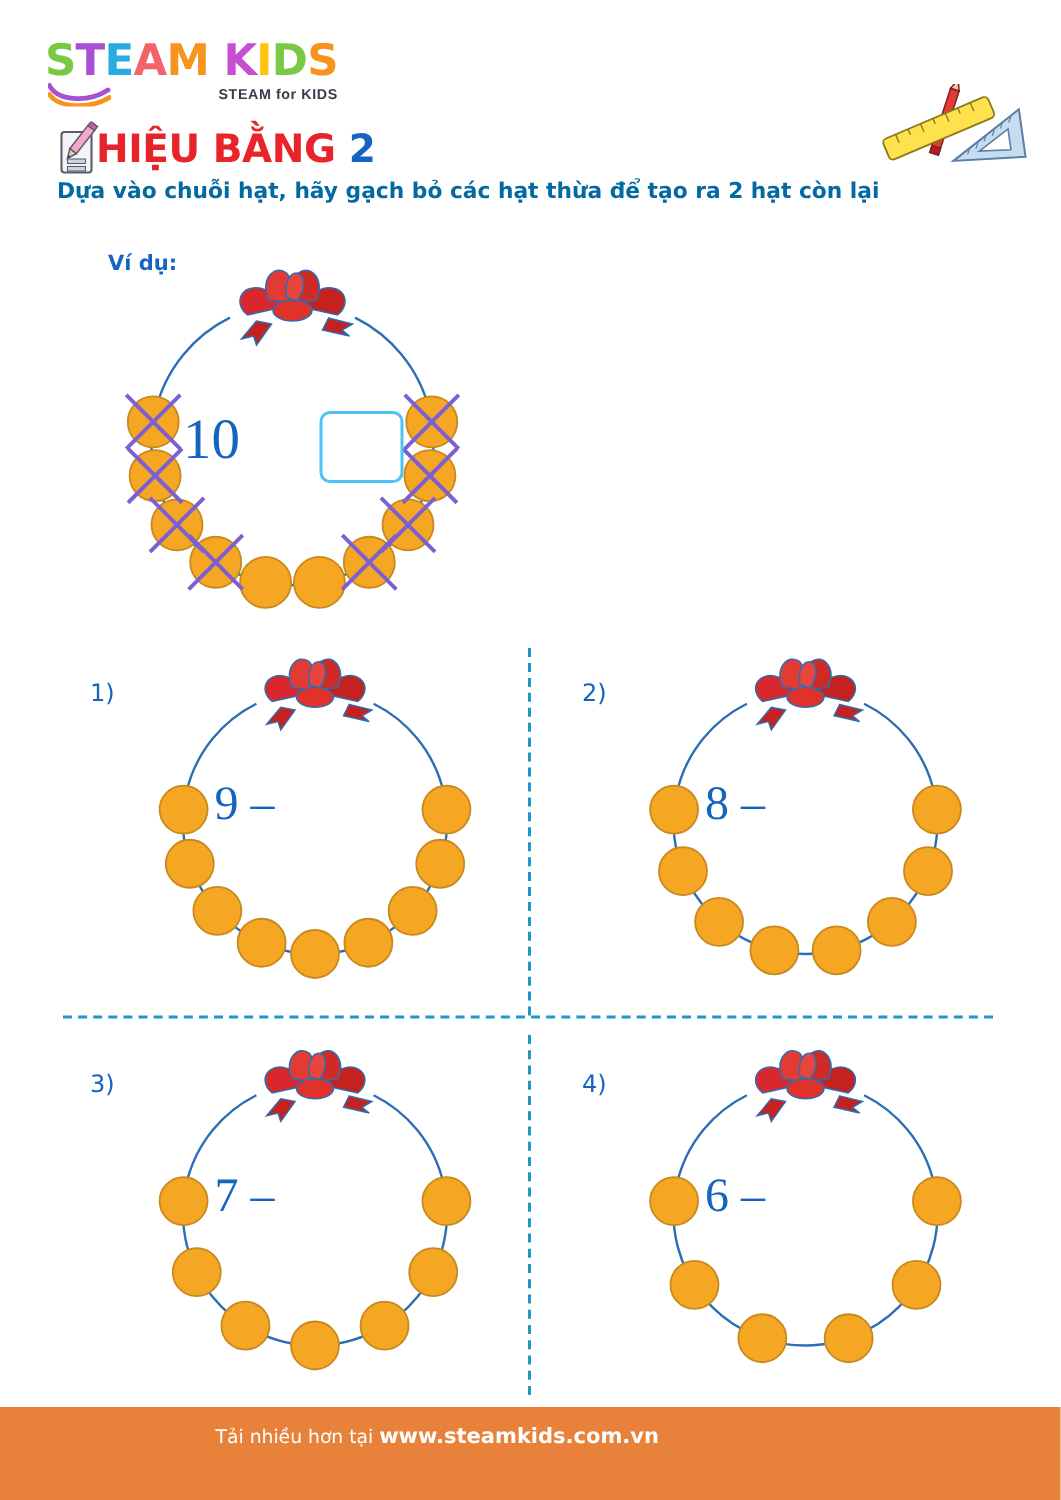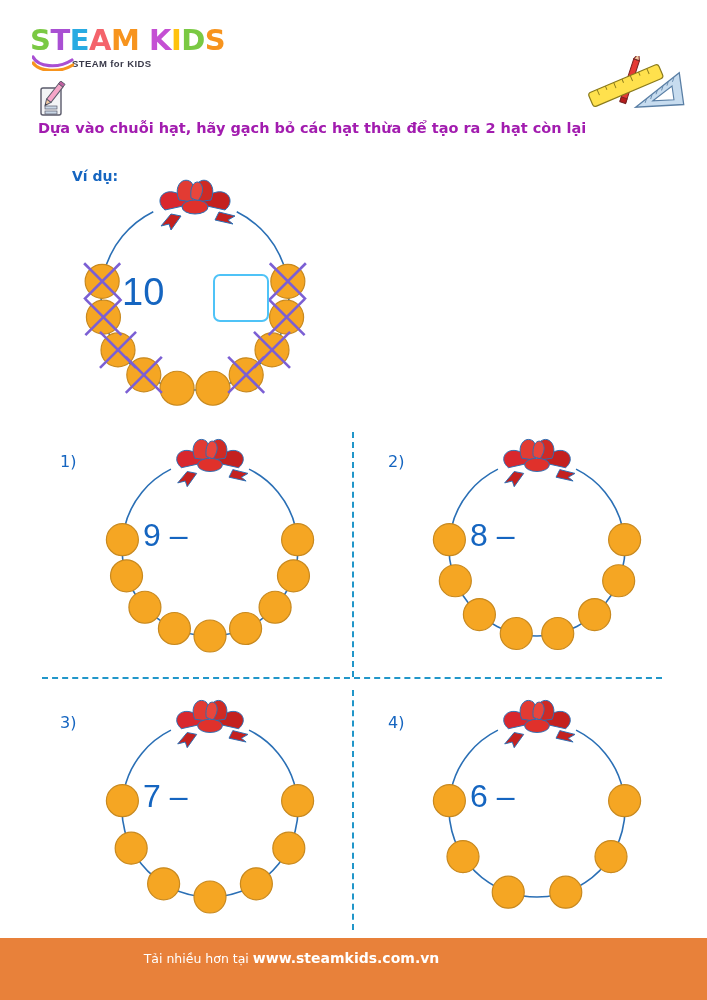--- a/index.html
+++ b/index.html
@@ -10,45 +10,45 @@
     overflow:hidden;
     position:relative;
   }
   .page{position:relative;width:707px;height:1000px;box-sizing:border-box;}
 
   
   .header{position:absolute;left:0;top:0;width:707px;height:70px;}
   .logo{position:absolute;left:30px;top:26px;}
   .logo-word{font-size:29px;font-weight:bold;letter-spacing:-0.5px;line-height:1;font-family:"DejaVu Sans",sans-serif;}
   .logo-word span{display:inline-block;}
-  .logo-sub{font-size:9.5px;font-weight:bold;color:#3a3a4a;letter-spacing:0.4px;margin-left:42px;margin-top:3px;font-family:"Liberation Sans",sans-serif;}
+  .logo-sub{font-size:9.5px;font-weight:bold;color:#3a3a4a;letter-spacing:0.4px;margin-left:60px;margin-top:3px;font-family:"Liberation Sans",sans-serif;text-align:right;}
   .logo-swoosh{position:absolute;left:2px;top:29px;width:42px;height:16px;}
 
   .namedate{position:absolute;left:252px;top:32px;width:440px;height:26px;}
   .nd-label{font-size:16px;color:#1a1a1a;font-family:"Liberation Sans",sans-serif;}
   .nd-line{display:inline-block;border-bottom:1.5px dotted #555;vertical-align:bottom;height:13px;}
   .name-line{width:252px;}
   .date-line{width:96px;}
 
   .tools{position:absolute;left:578px;top:56px;width:110px;height:62px;}
 
   
   .title-row{position:absolute;left:32px;top:82px;height:36px;display:flex;align-items:center;}
   .title-icon{width:38px;height:38px;margin-right:-6px;position:relative;z-index:2;}
   .title-text{font-size:26px;font-weight:bold;color:#E8242A;font-family:"DejaVu Sans",sans-serif;letter-spacing:-0.3px;line-height:1;position:relative;z-index:1;}
   .title-num{color:#1565C0;}
-  .subtitle{position:absolute;left:38px;top:120px;font-size:14.5px;font-weight:bold;color:#a21caf;font-family:"DejaVu Sans",sans-serif;}
+  .subtitle{position:absolute;left:38px;top:120px;font-size:14.5px;font-weight:bold;color:#0369a1;font-family:"DejaVu Sans",sans-serif;}
 
   
   .example-label{position:absolute;left:72px;top:168px;font-size:14px;font-weight:bold;color:#1565C0;font-family:"DejaVu Sans",sans-serif;}
 
   
   .necklace{position:absolute;}
   .necklace svg{display:block;overflow:visible;}
-  .ncl-num{position:absolute;color:#1565C0;font-family:Liberation Sans, sans-serif;font-weight:400;}
+  .ncl-num{position:absolute;color:#1565C0;font-family:Liberation Serif, serif;font-weight:400;}
 
   .answer-box{position:absolute;border:2px solid #4FC3F7;border-radius:7px;background:#fff;}
 
   
   .qnum{position:absolute;font-size:16px;color:#1565C0;font-family:"DejaVu Sans",sans-serif;}
 
   
   .div-v{position:absolute;border-left:2px dashed #2196C9;}
   .div-h{position:absolute;border-top:2px dashed #2196C9;}
 
@@ -118,20 +118,21 @@
       <rect x="9" y="7" width="20" height="27" rx="2" fill="#F3F4F6" stroke="#5B5B6B" stroke-width="1.4"></rect>
       <rect x="13" y="25" width="12" height="3" fill="#C8D6E5" stroke="#5B5B6B" stroke-width="0.7"></rect>
       <rect x="13" y="30" width="12" height="3" fill="#C8D6E5" stroke="#5B5B6B" stroke-width="0.7"></rect>
       <g transform="rotate(38 20 16)">
         <rect x="17" y="1" width="5.5" height="20" fill="#F6A6C8" stroke="#5B5B6B" stroke-width="1"></rect>
         <polygon points="17,21 22.5,21 19.75,27" fill="#F2C9A0" stroke="#5B5B6B" stroke-width="1"></polygon>
         <polygon points="18.6,25 20.9,25 19.75,27" fill="#3A3A46"></polygon>
         <rect x="17" y="-2" width="5.5" height="3.5" fill="#C060A0" stroke="#5B5B6B" stroke-width="0.9"></rect>
       </g>
     </svg>
+    <div class="title-text"><span>HIỆU BẰNG</span> <span class="title-num">2</span></div>
   </div>
   <div class="subtitle">Dựa vào chuỗi hạt, hãy gạch bỏ các hạt thừa để tạo ra 2 hạt còn lại</div>
 
   <div class="example-label">Ví dụ:</div>
 
   <div class="necklace" id="necklace-example" style="left:88px;top:196px;">
       <svg width="214" height="200" viewBox="0 0 214 200">
         <path d="M 148.73112205475886 15.771065232600634 A 94 94 0 1 1 65.26887794524113 15.771065232600634" fill="none" stroke="#2A6FB5" stroke-width="1.6"></path>
         <g>
           <circle cx="199.84270401594296" cy="85.29516028621828" r="17" fill="#F5A623" stroke="#C8891F" stroke-width="1.2"></circle>

